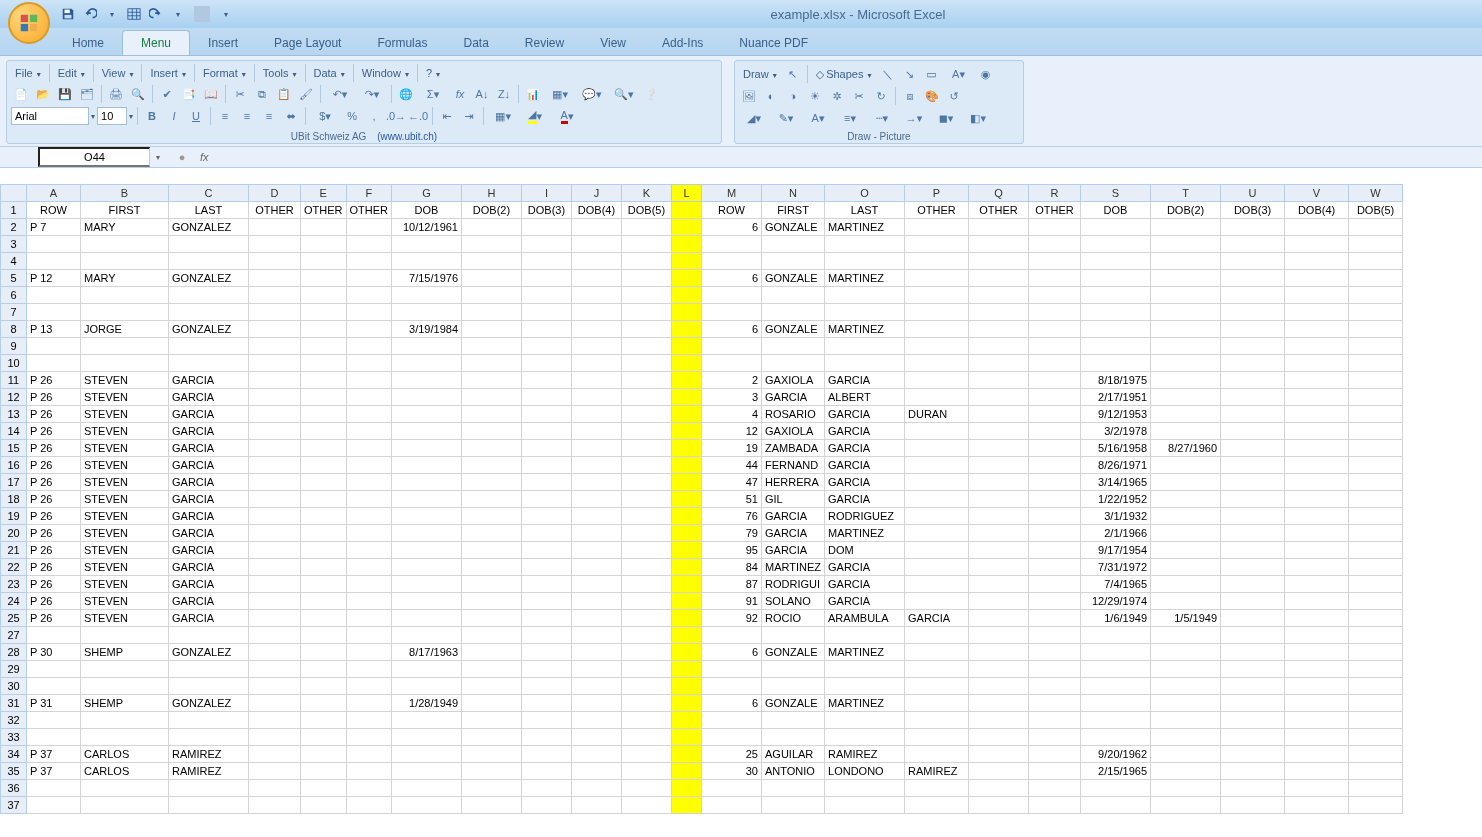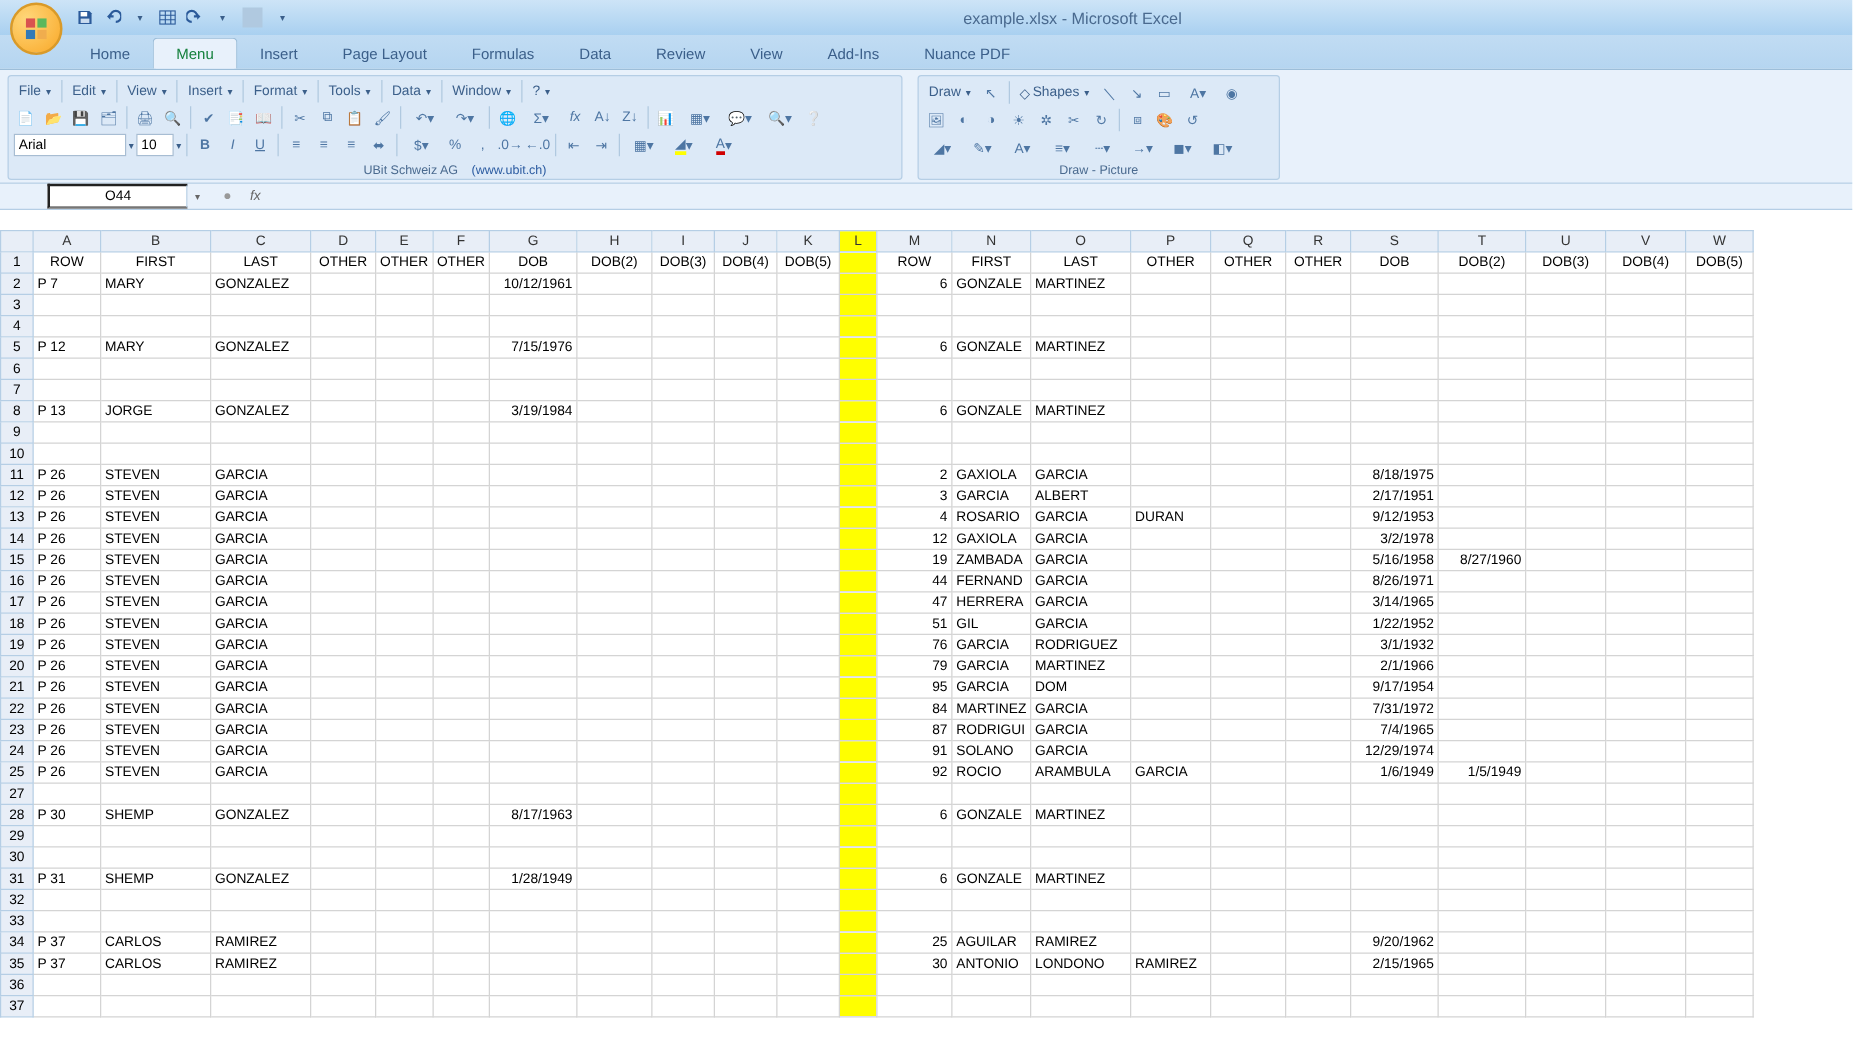--- a/index.html
+++ b/index.html
@@ -24,21 +24,21 @@
 .menu-row { display: flex; align-items: center; gap: 2px; padding: 1px 0; }
 .menu-text-item { padding: 2px 4px; color: #3b5f8a; display:flex; align-items:center; gap:2px; font-size: 11px; }
 .menu-text-item .dd::after { content:"▾"; font-size:8px; margin-left:2px; }
 .menu-sep { width:1px; height:18px; background:#b0c9e0; margin: 0 2px; }
 .icon-btn { width: 20px; height: 20px; display: inline-flex; align-items:center; justify-content:center; color:#4e76a3; }
 .icon-btn.wide { width: 30px; }
 .group-label { position:absolute; bottom:1px; left:0; right:0; text-align:center; font-size:10px; color:#4a6a8f; }
 .group-label a { color:#2a5aa0; text-decoration:none; margin-left:8px; }
 
 
-.font-name { width:90px; height:18px; border:1px solid #a7bdd3; background:#fff; font-size:11px; padding:1px 3px; }
+.font-name { width:78px; height:18px; border:1px solid #a7bdd3; background:#fff; font-size:11px; padding:1px 3px; }
 .font-size { width:30px; height:18px; border:1px solid #a7bdd3; background:#fff; font-size:11px; padding:1px 3px; text-align:left; }
 
 
 .namebar { display:flex; align-items:center; border-top:1px solid #b5cee5; border-bottom:1px solid #b5cee5; background:#e8f1fb; height:22px; }
 .name-box { width: 112px; border-right:1px solid #b5cee5; padding:2px 6px; background:#fff; margin:2px; font-size:11px; text-align:center; }
 .fx-area { display:flex; align-items:center; gap:8px; padding:0 8px; }
 .fx-label { font-style:italic; color:#666; font-size:11px; }
 .formula-input { flex:1; border:none; background:transparent; height:18px; font-size:11px; }
 
 

